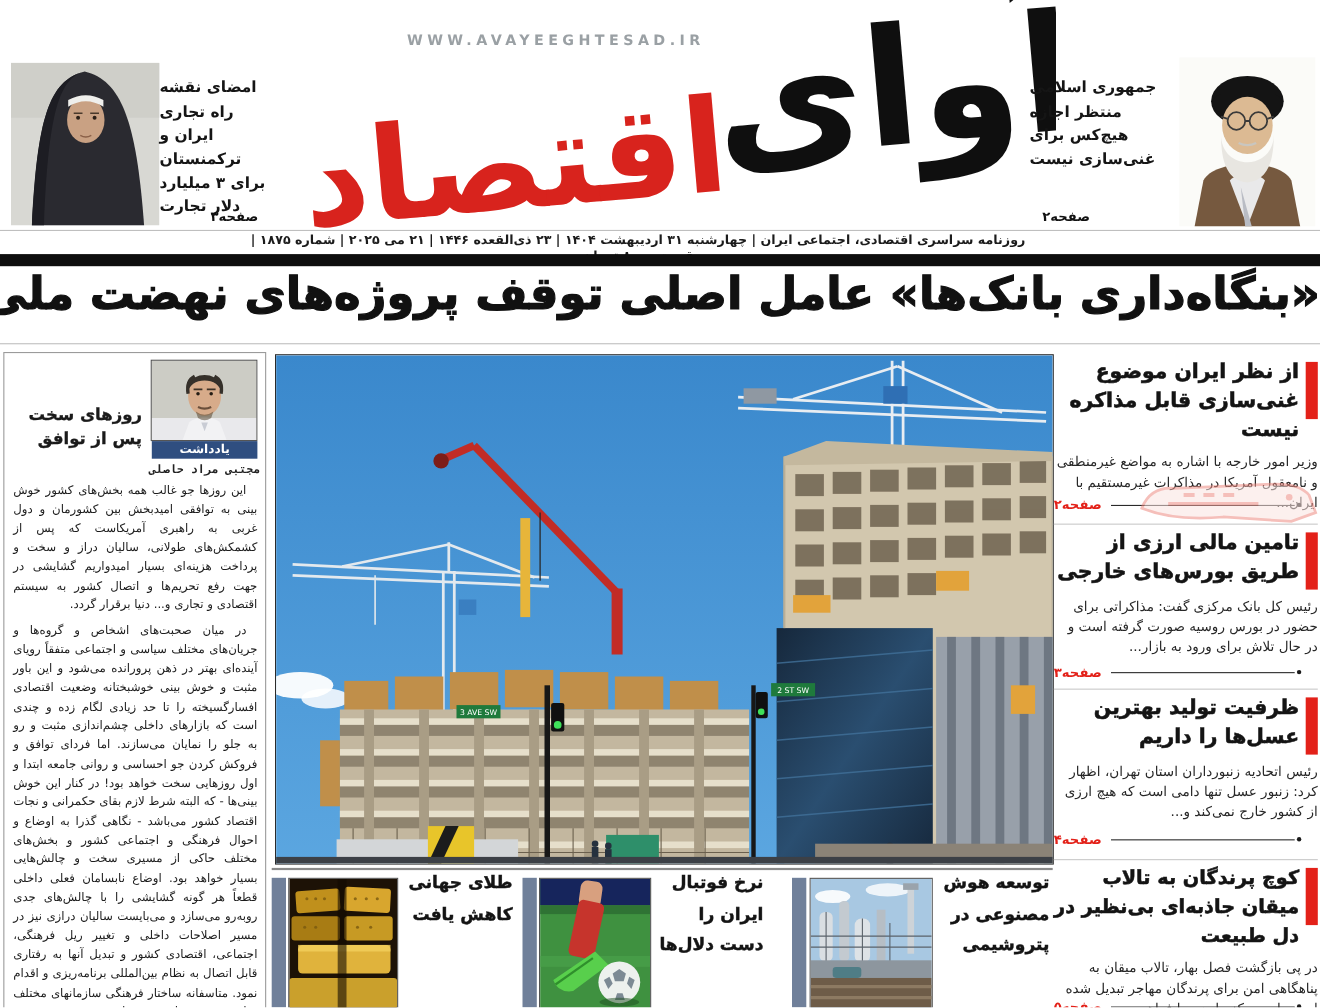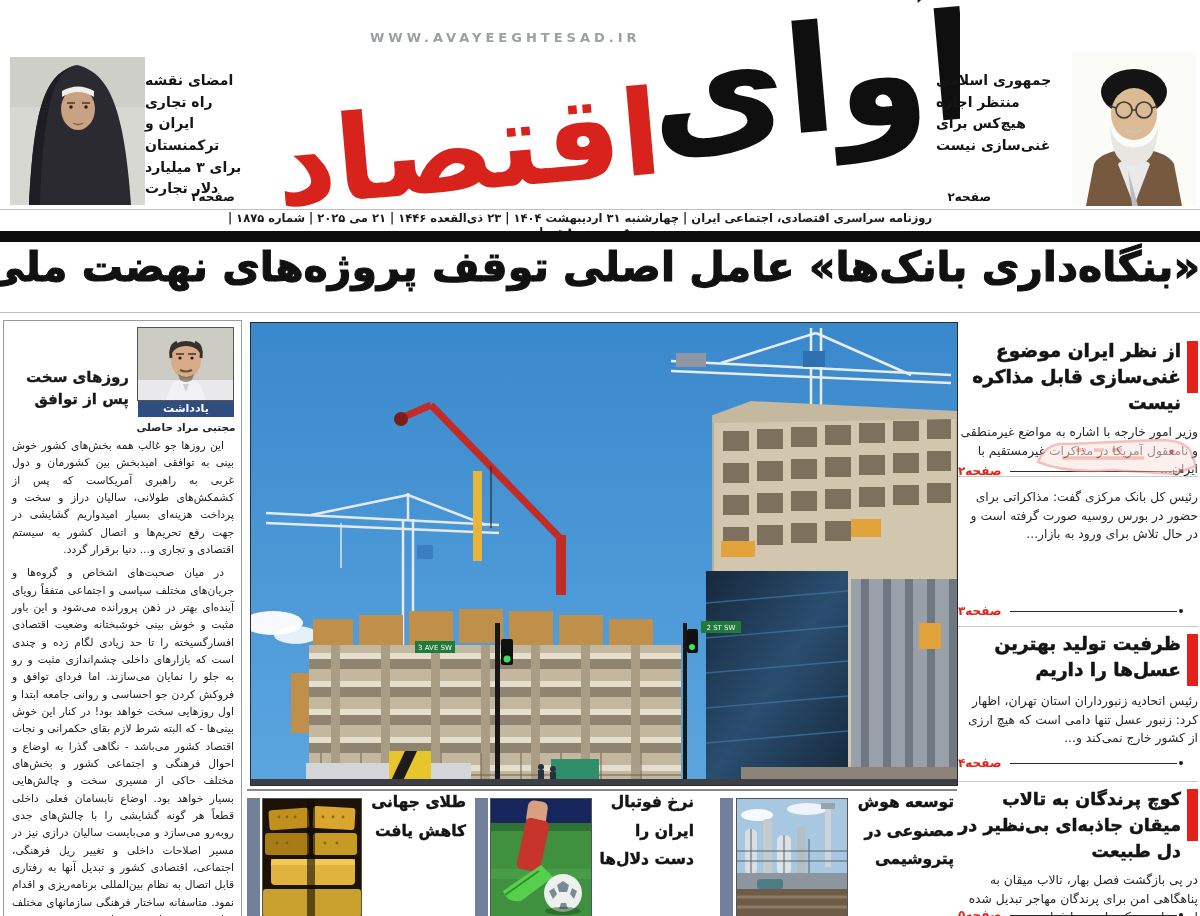--- a/index.html
+++ b/index.html
@@ -14,21 +14,21 @@
   .dateline{left:210px;top:211px;width:740px;text-align:center;font-size:11.5px;font-weight:bold;color:#1b1b1b;}
   .lead-headline{left:0;top:243px;width:1200px;text-align:center;font-size:41px;font-weight:bold;color:#111;
     -webkit-text-stroke:1.1px #111;white-space:nowrap;letter-spacing:-1px;}
   
   .teaser-txt{font-size:14px;font-weight:bold;color:#151515;text-align:left;line-height:1.55;}
   .teaser-page{font-size:12px;font-weight:bold;color:#111;}
   
   .note-box{left:3px;top:320px;width:237px;height:640px;border:1px solid #9b9b9b;background:#fff;}
   .note-label{background:#2f4e80;color:#fff;text-align:center;font-size:11px;font-weight:bold;line-height:16px;margin-left:35px;}
   .note-title{font-size:15px;font-weight:bold;color:#1a1a1a;text-align:right;line-height:1.45;margin-top:12px;-webkit-text-stroke:.3px #1a1a1a;}
-  .note-author{font-size:10.5px;font-weight:bold;color:#222;text-align:center;}
+  .note-author{font-size:10.5px;font-weight:bold;color:#222;text-align:center;font-family:Liberation Mono, monospace;}
   .note-body{font-size:10.7px;line-height:1.62;color:#1c1c1c;text-align:justify;}
   .note-body p{margin:0 0 6px 0;text-indent:10px;}
   
   .news-item{position:absolute;left:958px;width:240px;direction:rtl;}
   .ni-head{position:relative;padding-right:17px;min-height:54px;}
   .redbar{position:absolute;right:0;top:3px;width:11px;background:#e32119;}
   .ni-title{margin:0;font-size:18.5px;line-height:26px;font-weight:bold;color:#141414;text-align:right;-webkit-text-stroke:.5px #141414;}
   .ni-excerpt{margin-top:7px;font-size:12.3px;line-height:1.52;color:#272727;text-align:right;}
   .pageline{position:absolute;left:0;width:225px;display:flex;align-items:center;direction:ltr;}
   .pageline .pg{color:#e32119;font-size:12px;font-weight:bold;margin-right:8px;}
@@ -298,40 +298,44 @@
         <circle cx="302" cy="446" r="3"></circle>
           <rect x="299" y="449" width="6" height="13"></rect>
         <circle cx="558" cy="446" r="3"></circle>
           <rect x="555" y="449" width="6" height="13"></rect>
       </g>
       <rect x="490" y="444" width="216" height="18" fill="#8b8377"></rect>
       <rect x="0" y="456" width="706" height="6" fill="#3c4046"></rect>
     </g>
   </svg>
 
-  <div class="news-item" style="top:338px;height:150px">
+  <div class="news-item" style="top:326px;height:150px">
     <div class="ni-head">
         <span class="redbar" style="height:52px"></span>
       <h3 class="ni-title">از نظر ایران موضوع غنی‌سازی قابل مذاکره نیست</h3>
       </div>
     <div class="ni-excerpt">وزیر امور خارجه با اشاره به مواضع غیرمنطقی و نامعقول آمریکا در مذاکرات غیرمستقیم با ایران...</div>
     <div class="pageline" style="top:126px">
       <span class="pg">صفحه۲</span>
       <span class="ln"></span>
         <span class="dot"></span>
     </div>
   </div>
   <svg class="abs" style="left:1032px;top:422px;width:168px;height:58px" viewBox="0 0 168 58" opacity="0.55">
     <path d="M6,40 Q14,20 36,22 L128,18 Q150,18 158,28 L164,44 L142,52 L80,48 Q36,52 6,40 Z" fill="#fbe4e1" stroke="#ee8b82" stroke-width="2.5"></path>
     <path d="M30,36 h82 M44,28 h10 M62,28 h10 M80,28 h10" stroke="#ee8b82" stroke-width="3.5" fill="none"></path>
     <circle cx="140" cy="30" r="3" fill="#ee8b82"></circle>
   </svg>
   <div class="abs sep" style="top:476px"></div>
 
   <div class="news-item" style="top:481px;height:145px">
+    <div class="ni-head">
+        <span class="redbar" style="height:52px"></span>
+      <h3 class="ni-title">تامین مالی ارزی از طریق بورس‌های خارجی</h3>
+      </div>
     <div class="ni-excerpt">رئیس کل بانک مرکزی گفت: مذاکراتی برای حضور در بورس روسیه صورت گرفته است و در حال تلاش برای ورود به بازار...</div>
     <div class="pageline" style="top:123px">
       <span class="pg">صفحه۳</span>
       <span class="ln"></span>
         <span class="dot"></span>
     </div>
   </div>
   <div class="abs sep" style="top:626px"></div>
 
   <div class="news-item" style="top:631px;height:150px">

